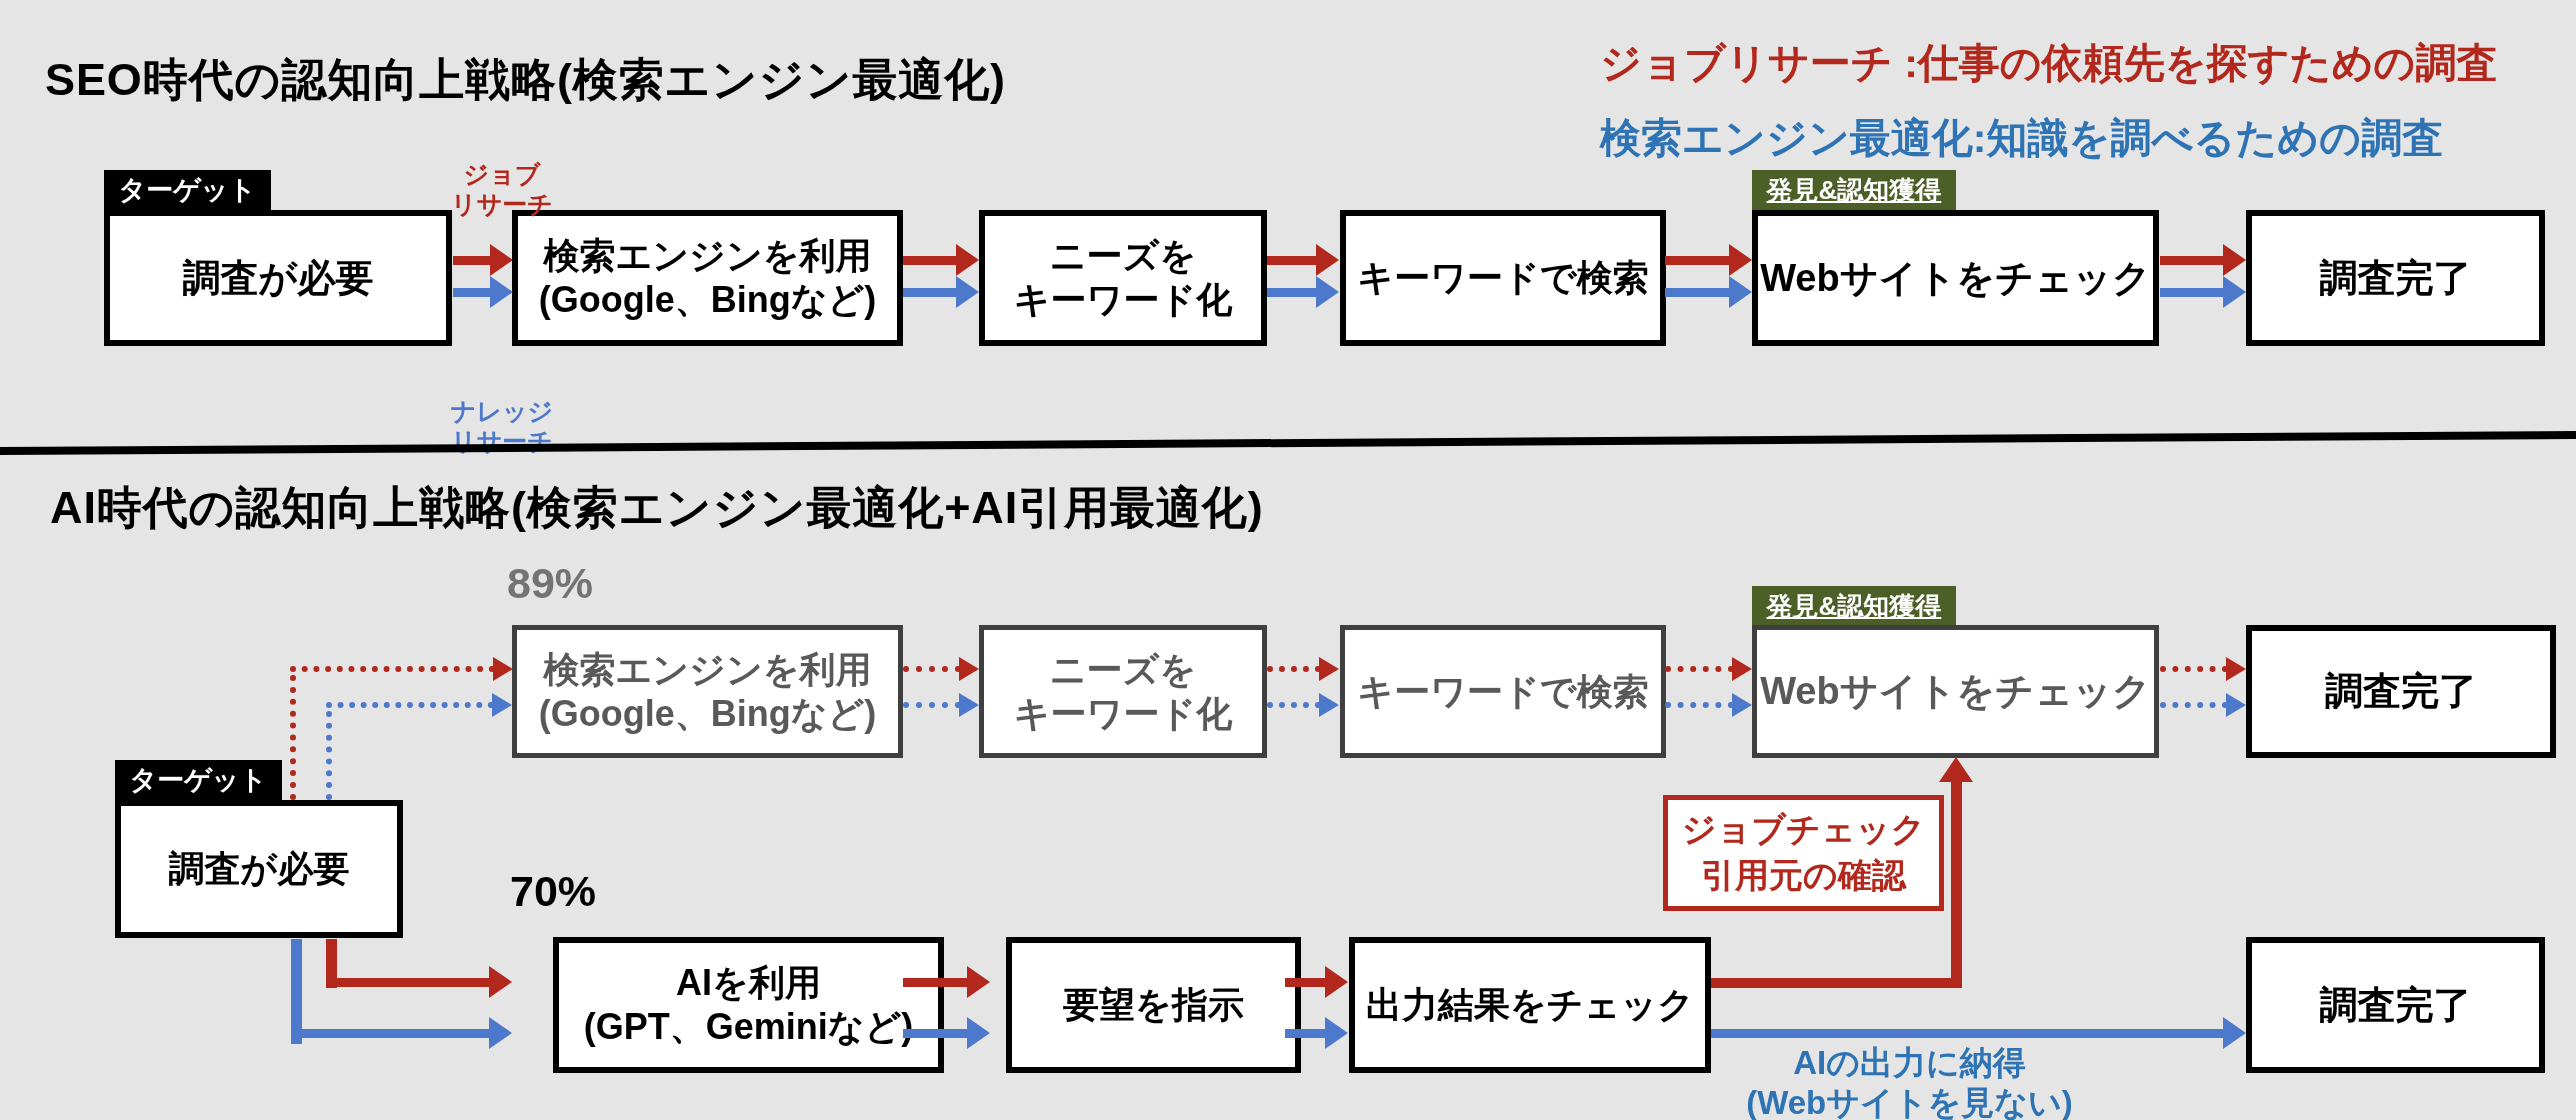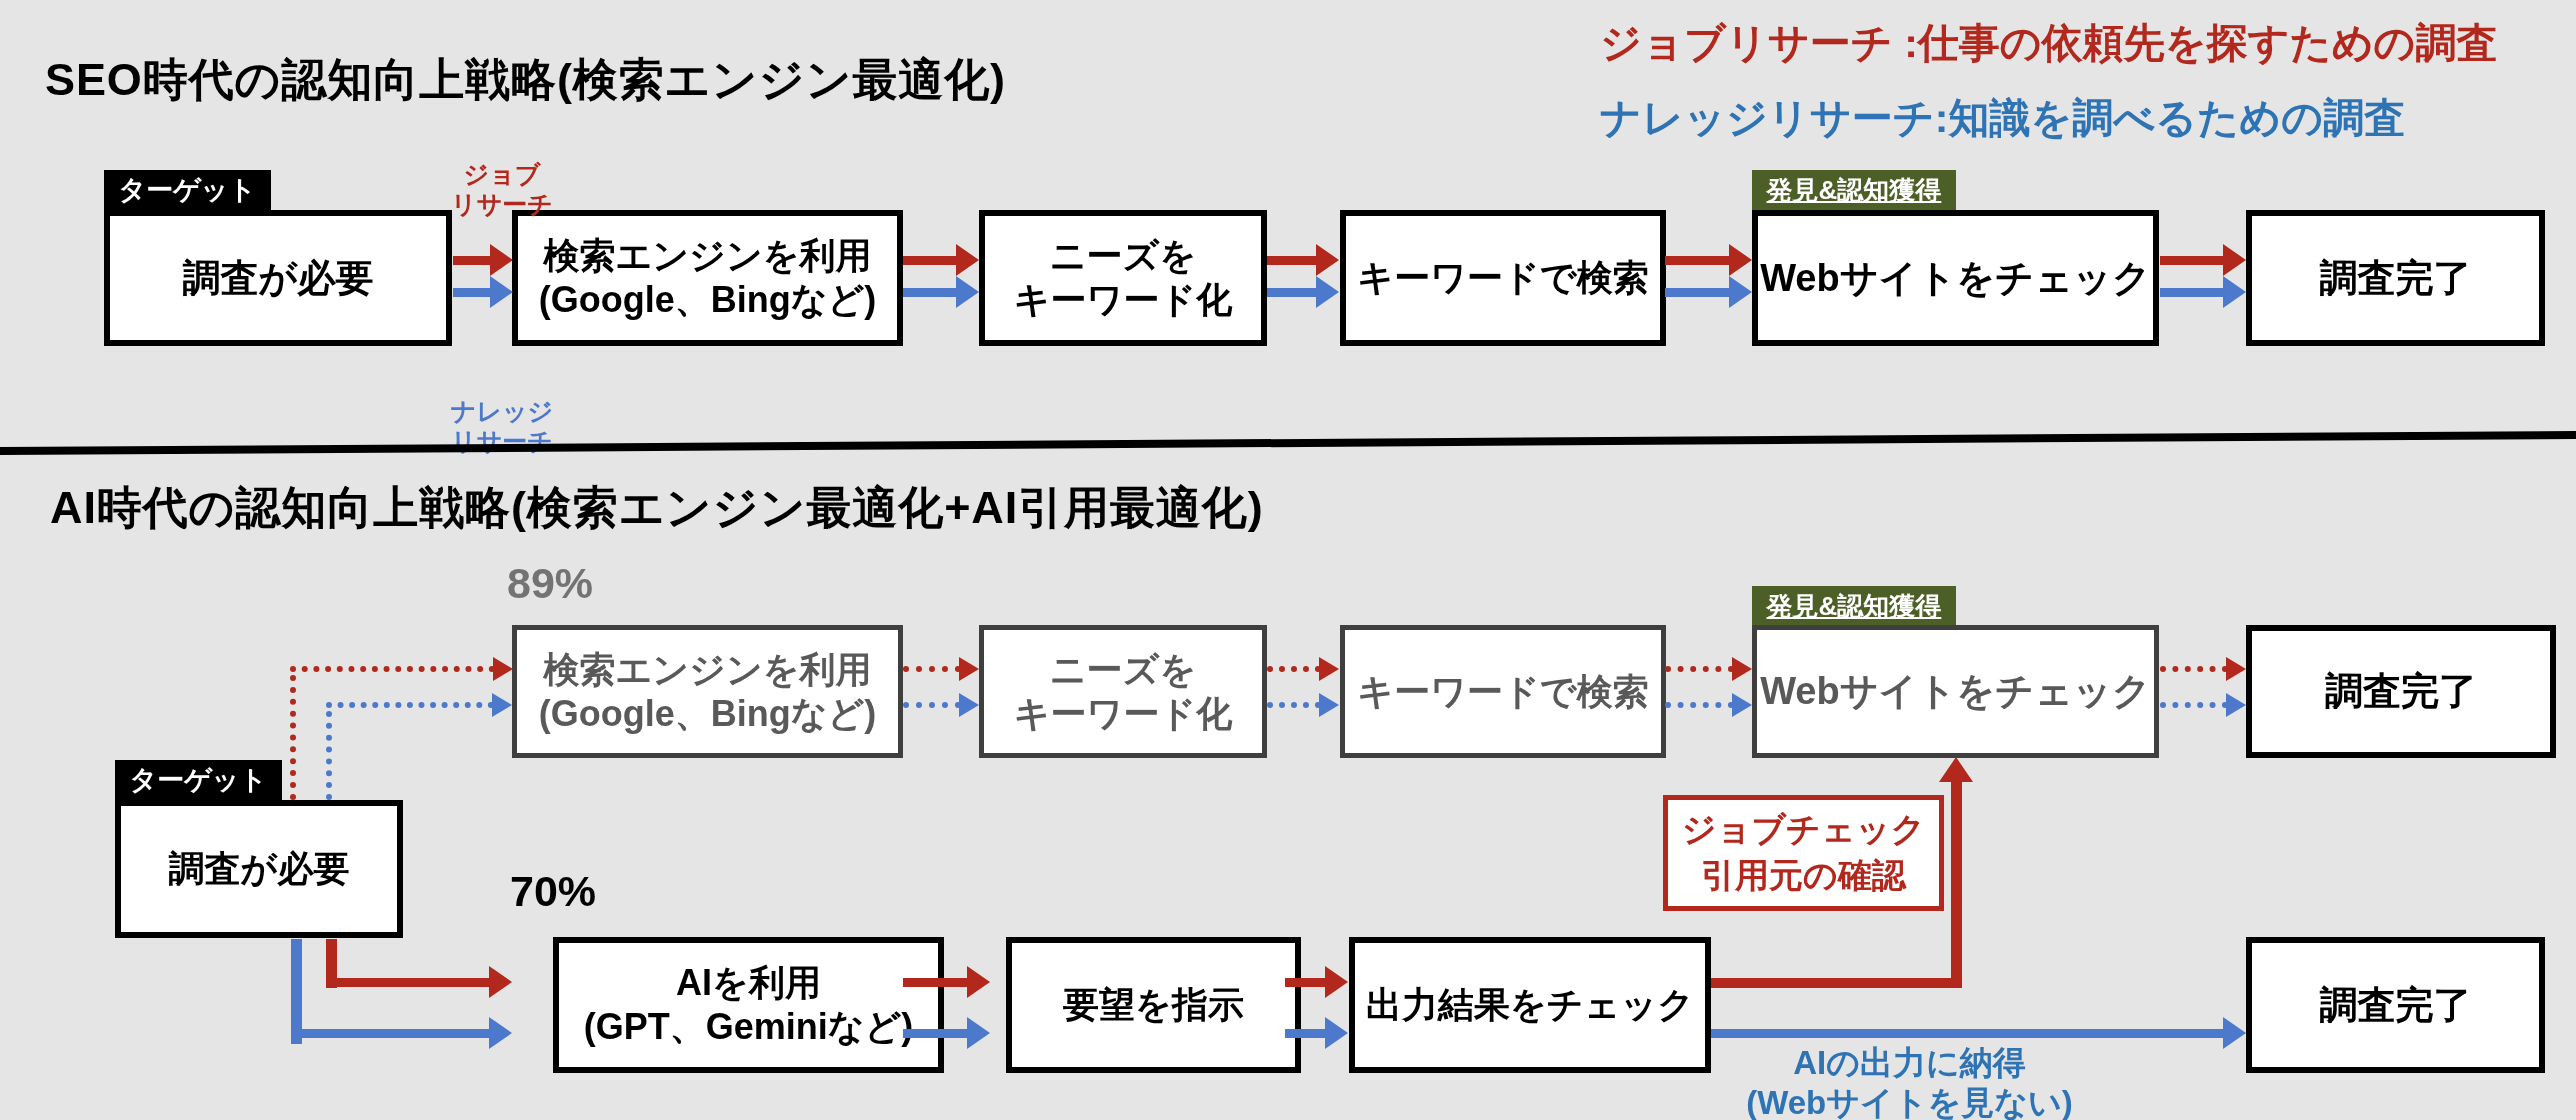--- a/index.html
+++ b/index.html
@@ -2,21 +2,21 @@
 <html style="font-size:14.5px"><head>
 <meta charset="utf-8">
 <style>
   * { box-sizing: border-box; margin: 0; padding: 0; }
   html,body { background:#fff; }
   body { font-family: "Liberation Sans", "DejaVu Sans", sans-serif; }
   .canvas { position: relative; width: 2576px; height: 1121px; background:#e5e5e5; overflow: hidden; }
 
   .title { position:absolute; font-weight:bold; color:#000; font-size:45px; letter-spacing:0.9px; white-space:nowrap; }
 
-  .legend-line { position:absolute; font-weight:bold; font-size:41px; white-space:nowrap; }
+  .legend-line { position:absolute; font-weight:bold; font-size:41px; white-space:nowrap;margin-top:20px; }
   .legend-red { color:#b2281c; }
   .legend-blue { color:#2e74b5; }
 
   .box { position:absolute; display:flex; align-items:center; justify-content:center;
          text-align:center; background:#fff; border:6.3px solid #000; color:#000;
          font-weight:bold; font-size:38px; line-height:1.22; white-space:pre-line; }
   .box.gray { border:5.4px solid #3f3f3f; color:#595959; }
   .box.rednote { border:5.4px solid #b2281c; color:#b2281c; font-size:34px; line-height:1.35; }
 
   .tag { position:absolute; background:#000; color:#fff; font-weight:bold; font-size:27px;
@@ -70,21 +70,21 @@
              transform:rotate(-0.36deg); }
 </style>
 </head>
 <body>
 
 <div class="canvas">
 
   <div class="title" style="left:45px; top:50px;">SEO時代の認知向上戦略(検索エンジン最適化)</div>
 
   <div class="legend-line legend-red" style="left:1600px; top:16.3px;">ジョブリサーチ :仕事の依頼先を探すための調査</div>
-  <div class="legend-line legend-blue" style="left:1600px; top:91px;">ナレッジリサーチ:知識を調べるための調査</div>
+  <div class="legend-line legend-blue" style="left:1600px; top:91px;">検索エンジン最適化:知識を調べるための調査</div>
 
   <div class="tag" style="left:104px; top:170px; height:40px;">ターゲット</div>
   <div class="tag green" style="left:1752px; top:170px; height:40px;">発見&amp;認知獲得</div>
 
   <div class="box" style="left:104px; top:210px; width:348px; height:136px;">調査が必要</div>
   <div class="box" style="left:512px; top:210px; width:391px; height:136px; font-size:36px;">検索エンジンを利用
 (Google、Bingなど)</div>
   <div class="box" style="left:979px; top:210px; width:288px; height:136px; font-size:36px;">ニーズを
 キーワード化</div>
   <div class="box" style="left:1340px; top:210px; width:326px; height:136px; font-size:36px;">キーワードで検索</div>

